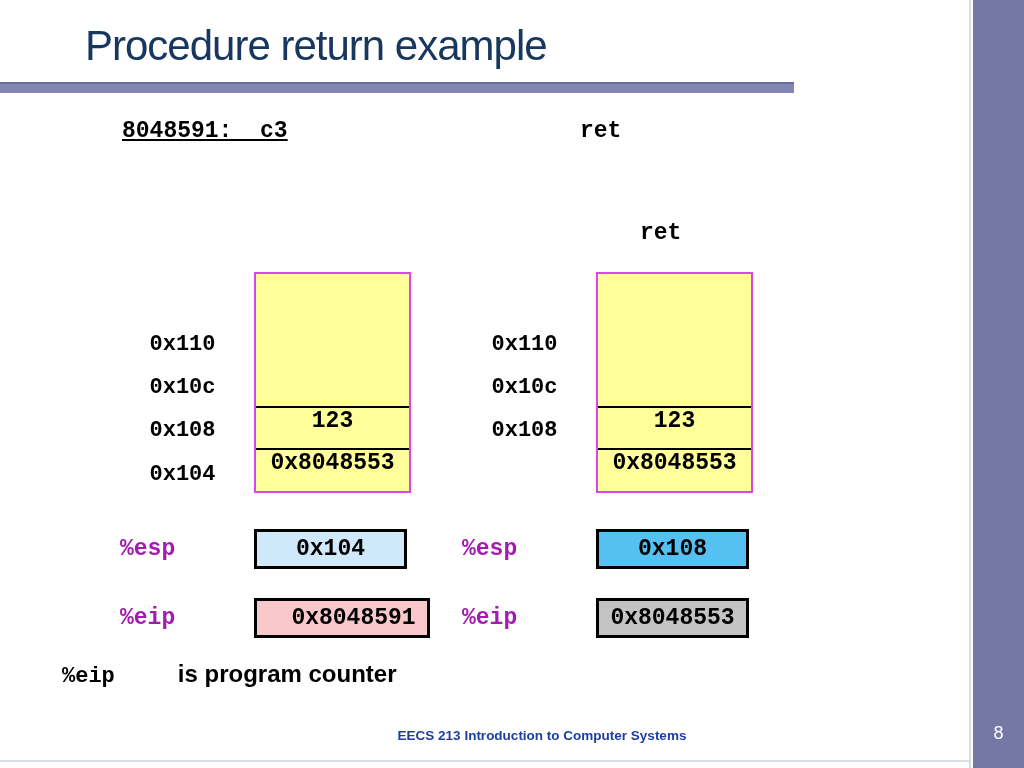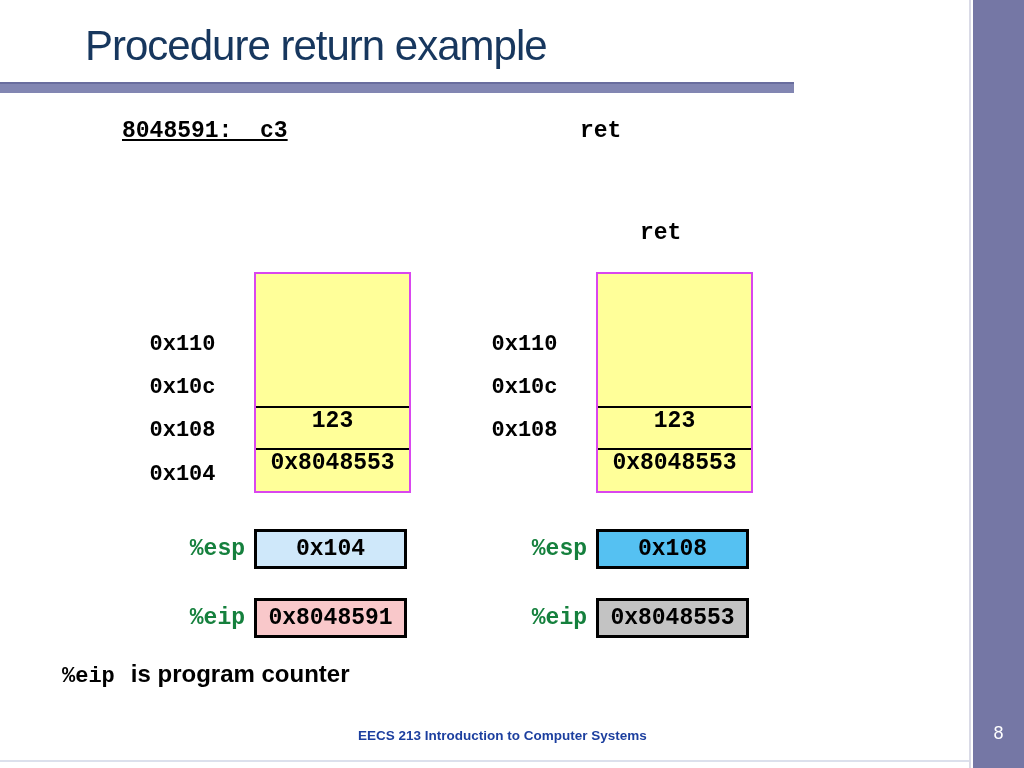--- a/index.html
+++ b/index.html
@@ -55,43 +55,45 @@
     text-align: center;
     font: bold 23px "Liberation Mono", monospace;
     color: #000;
     box-sizing: border-box;
   }
   .cell-top { height: 134px; border-bottom: 2px solid #000; }
   .cell-mid { height: 42px; line-height: 40px; border-bottom: 2px solid #000; }
   .cell-bot { height: 41px; line-height: 40px; }
 
   .reg-label {
-    width: 125px; text-align: right;
+    width: 125px; text-align: left;
     font: bold 23px/24px "Liberation Mono", monospace;
-    color: #15803d;
+    color: #a21caf;
   }
   .regbox {
     width: 147px; height: 34px;
     border: 3px solid #000;
     text-align: center;
     font: bold 23px/34px "Liberation Mono", monospace;
     color: #000;
   }
 
   .note { left: 62px; top: 660px; white-space: nowrap; }
   .note .note-reg {
     font: bold 22px "Liberation Mono", monospace;
     margin-right: 16px;
   }
   .note .note-text {
     font: bold 24px "Liberation Sans", sans-serif;
+    margin-left: 47px;
   }
 
   .footer {
-    left: 358px; top: 728px; width: 400px;
+    left: 342px; top: 728px; width: 400px;
+    text-align: center;
   }
   .footer-line1 {
     font: bold 13.5px/15px "Liberation Sans", sans-serif;
     color: #1c3f9f;
   }
   .footer-line2 {
     font: 13.5px/14px "Liberation Sans", sans-serif;
     color: #4055a5;
   }
   .bottom-rule {
@@ -146,21 +148,21 @@
   <div class="abs stack" style="left: 596px; top: 272px; background: rgb(255, 255, 153);">
     <div class="cell cell-top"></div>
     <div class="cell cell-mid">123</div>
     <div class="cell cell-bot">0x8048553</div>
   </div>
 
   <div class="abs reg-label" style="left:120px; top:537px;">%esp</div>
   <div class="abs regbox" style="left: 254px; top: 529px; background: rgb(207, 232, 250);">0x104</div>
 
   <div class="abs reg-label" style="left:120px; top:606px;">%eip</div>
-  <div class="abs regbox" style="left: 254px; top: 598px; background: rgb(249, 200, 202);">0x8048591</div>
+  <div class="abs regbox" style="left: 254px; top: 598px; background: rgb(249, 200, 202); padding-left: 23px;">0x8048591</div>
 
   <div class="abs reg-label" style="left:462px; top:537px;">%esp</div>
   <div class="abs regbox" style="left: 596px; top: 529px; background: rgb(85, 193, 242);">0x108</div>
 
   <div class="abs reg-label" style="left:462px; top:606px;">%eip</div>
   <div class="abs regbox" style="left: 596px; top: 598px; background: rgb(195, 195, 195);">0x8048553</div>
 
   <div class="abs note">
     <span class="note-reg">%eip</span><span class="note-text">is program counter</span>
   </div>

